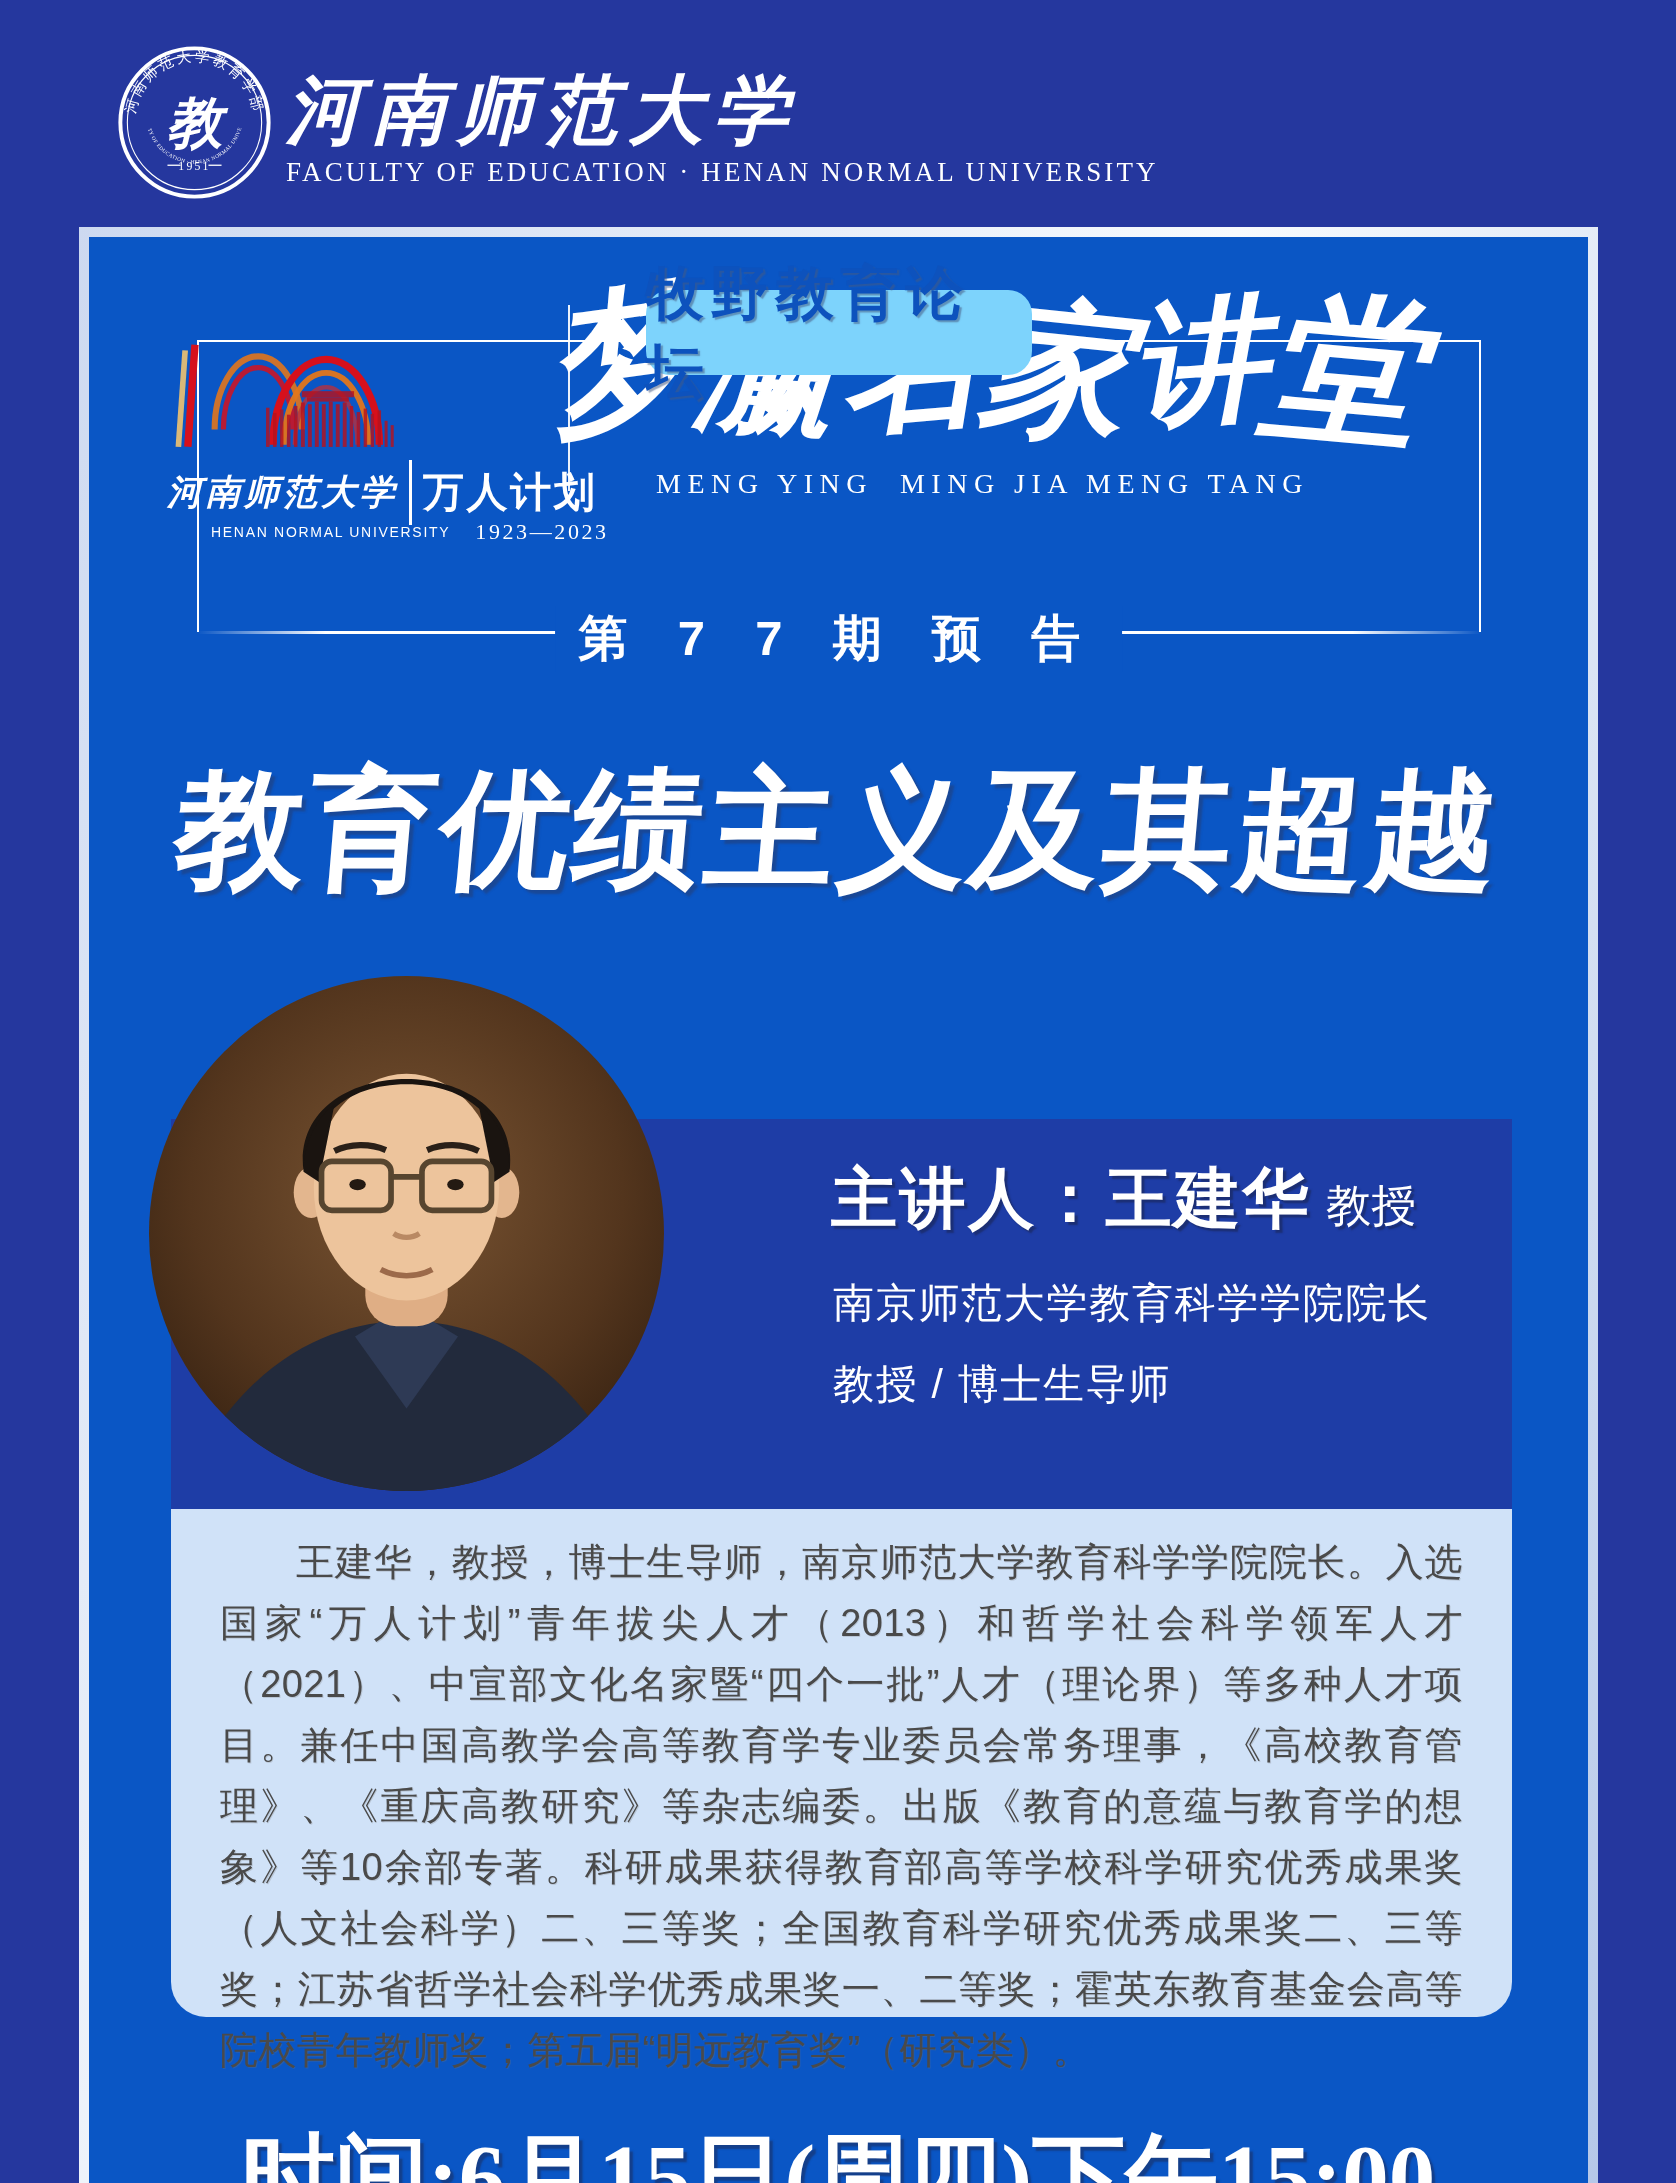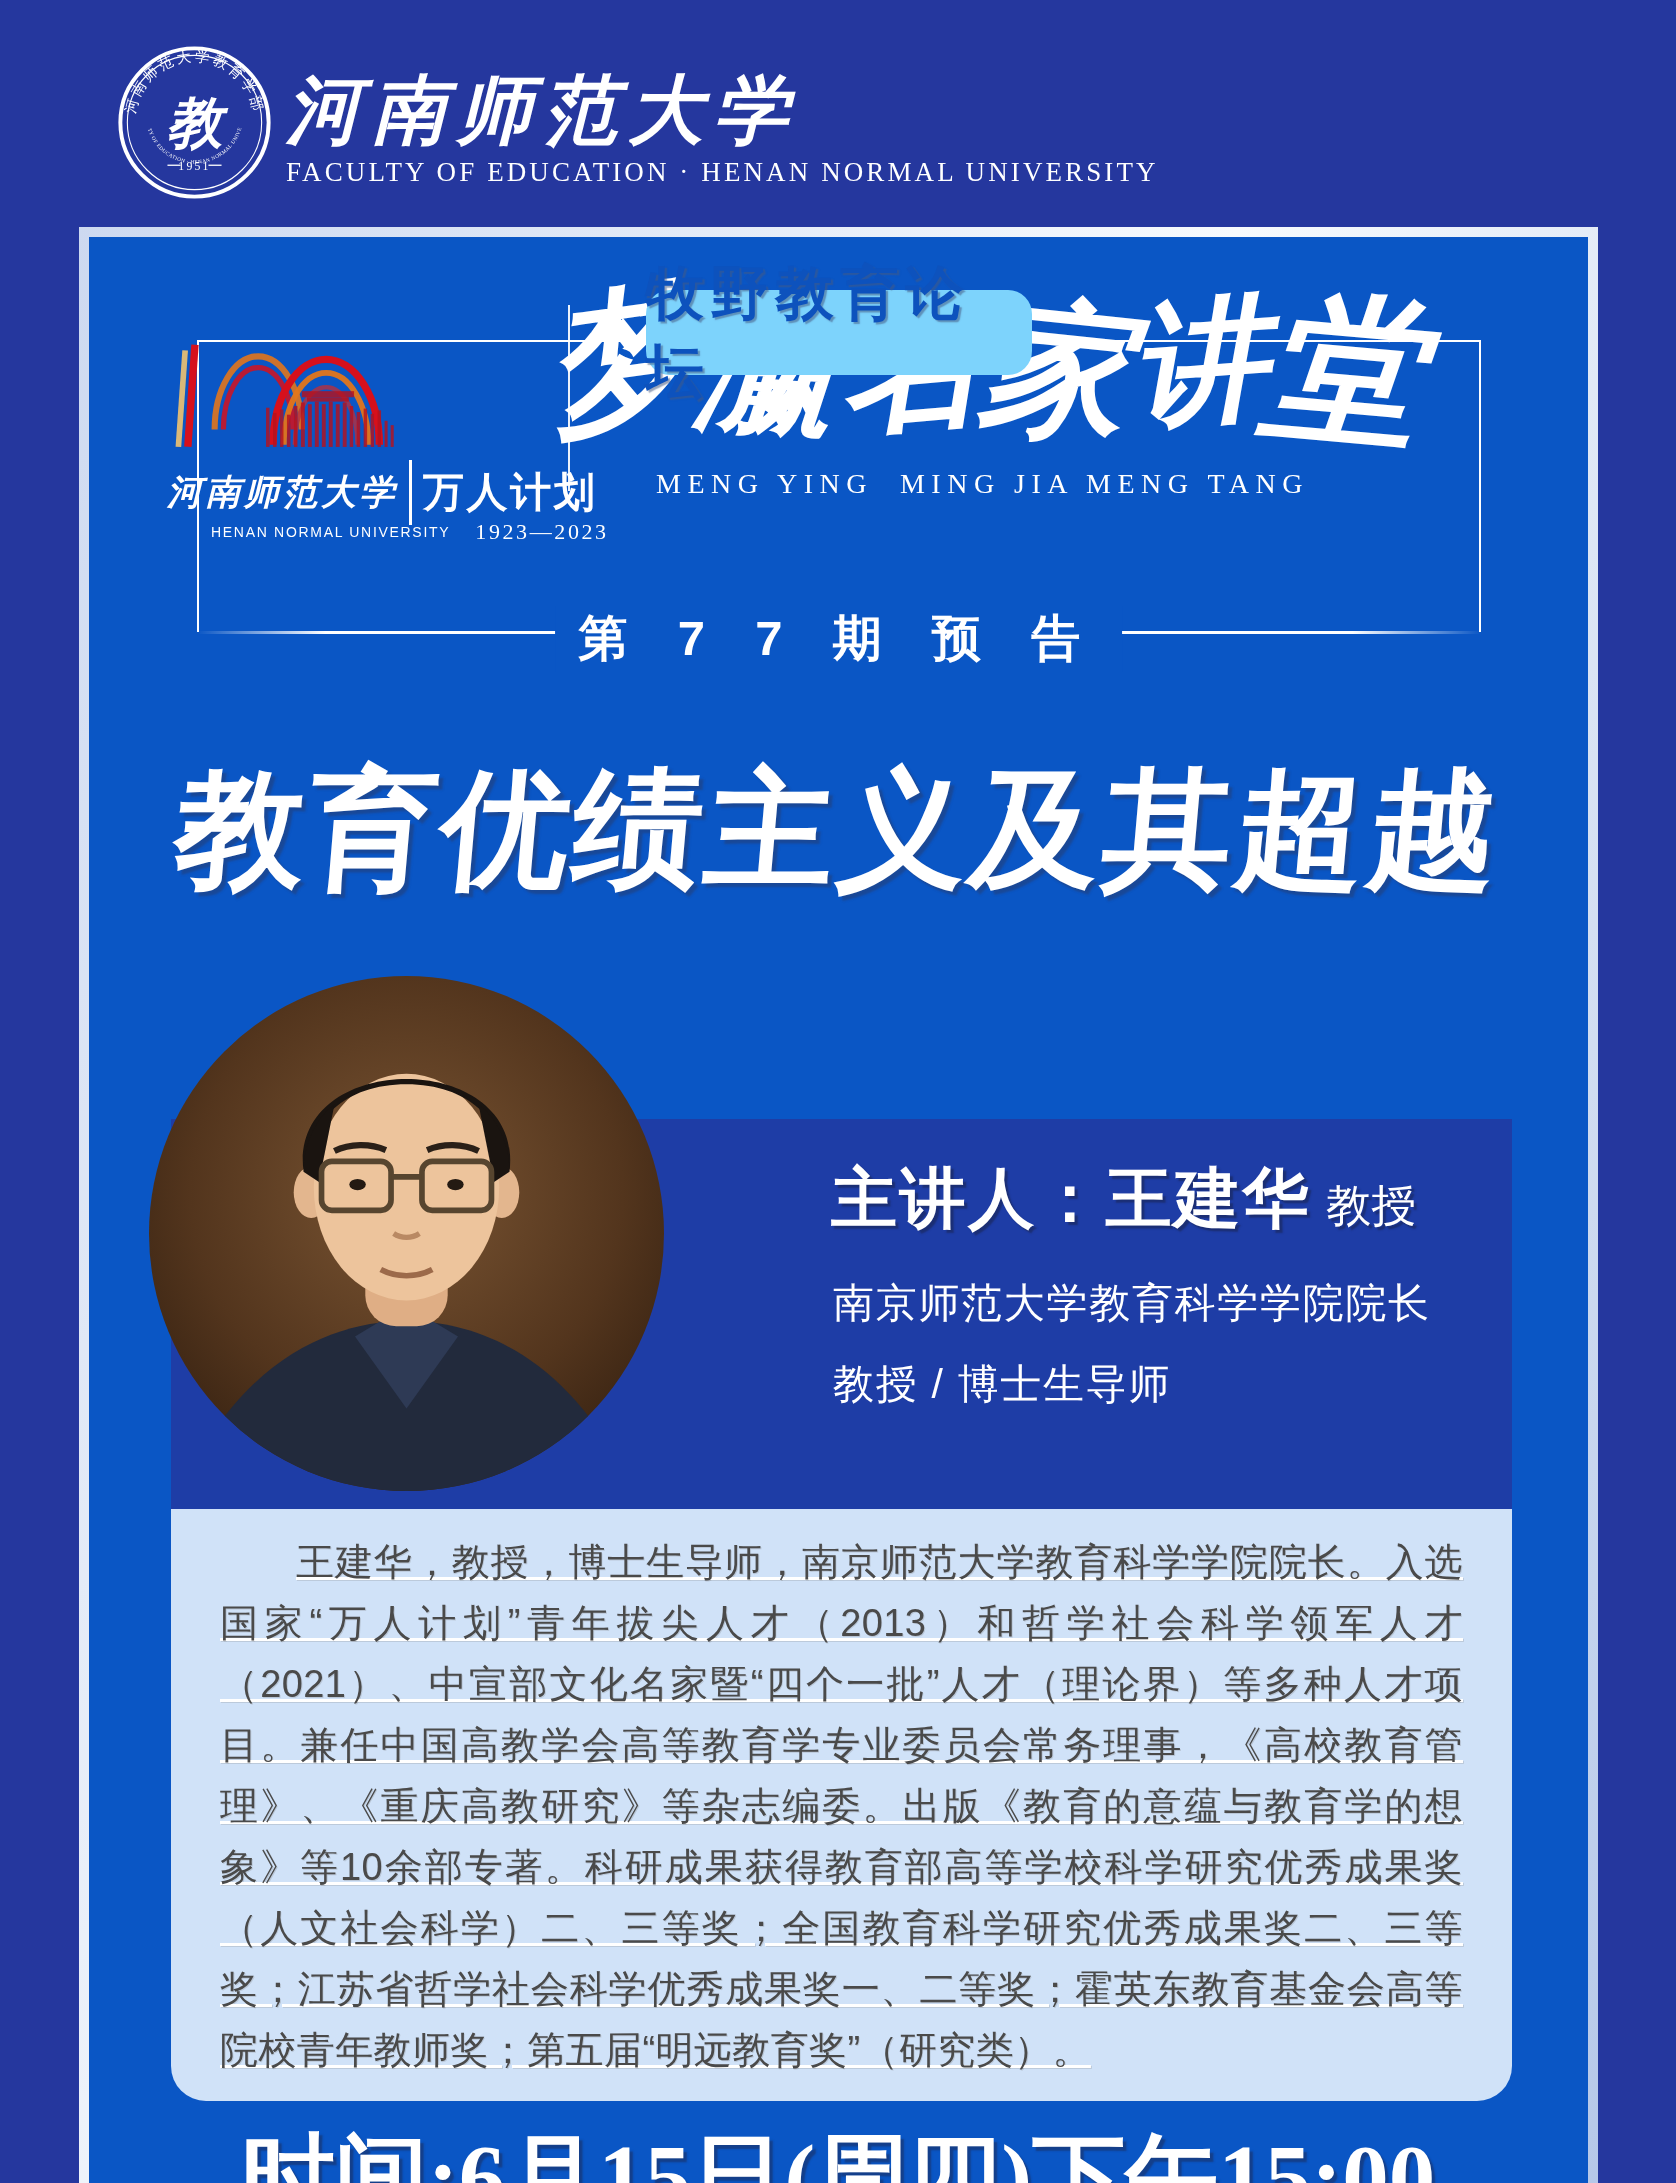--- a/index.html
+++ b/index.html
@@ -109,22 +109,22 @@
   .speaker-line .big{font-size:66px;font-weight:900;letter-spacing:2.6px;}
   .speaker-line .small{font-size:45px;font-weight:normal;margin-left:13px;}
   .pos1{position:absolute;left:662px;top:157px;font-size:41px;letter-spacing:1.7px;}
   .pos2{position:absolute;left:662px;top:238px;font-size:41px;letter-spacing:1.7px;}
   .photo{
     position:absolute;left:60px;top:739px;width:515px;height:515px;border-radius:50%;
     overflow:hidden;z-index:4;
   }
   
   .bio-box{
-    position:absolute;left:82px;top:1272px;width:1341px;height:592px;
-    background:var(--biobox);border-radius:0 0 35px 35px;text-decoration:underline;
+    position:absolute;left:82px;top:1272px;width:1341px;height:508px;
+    background:var(--biobox);border-radius:0 0 35px 35px;
   }
   .bio-text{
     padding:23px 49px 0 49px;font-size:38px;line-height:61px;color:var(--biotext);
     text-align:justify;text-indent:2em;letter-spacing:0.4px;
     text-shadow:0.9px 0.9px 0.4px rgba(120,120,120,.25);
   }
   
   .time-line{
     position:absolute;left:0;top:1878px;width:100%;text-align:center;
     font-size:93px;font-weight:900;font-family:"Liberation Serif","DejaVu Serif",serif;

